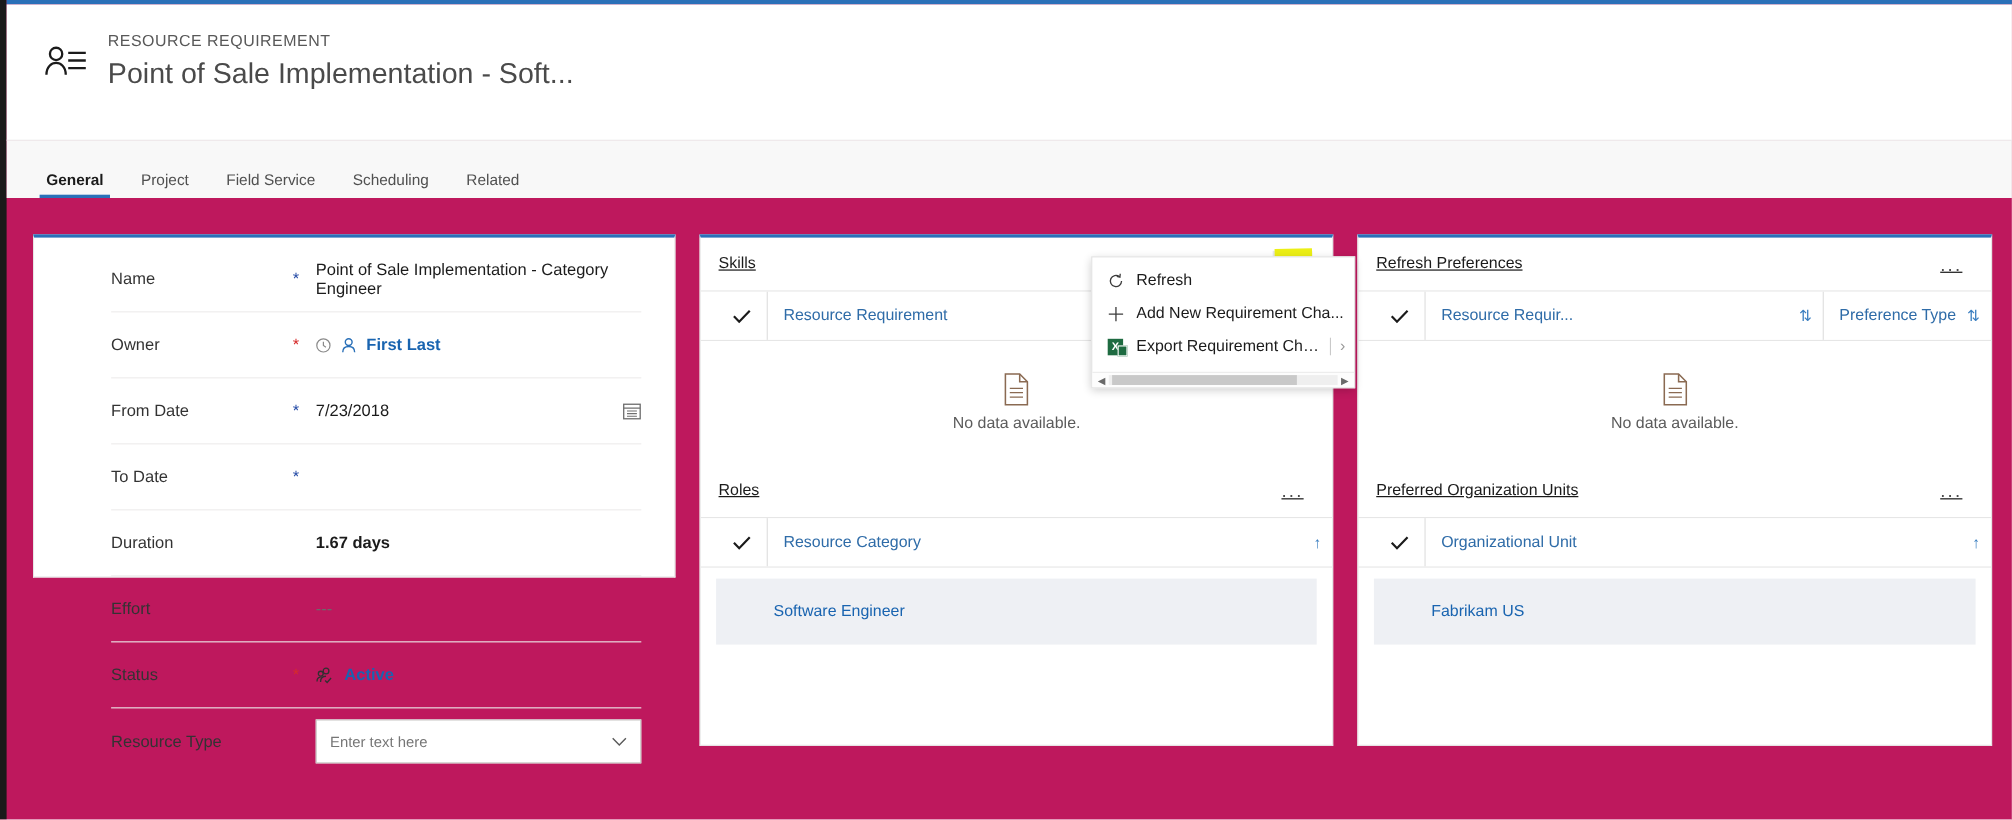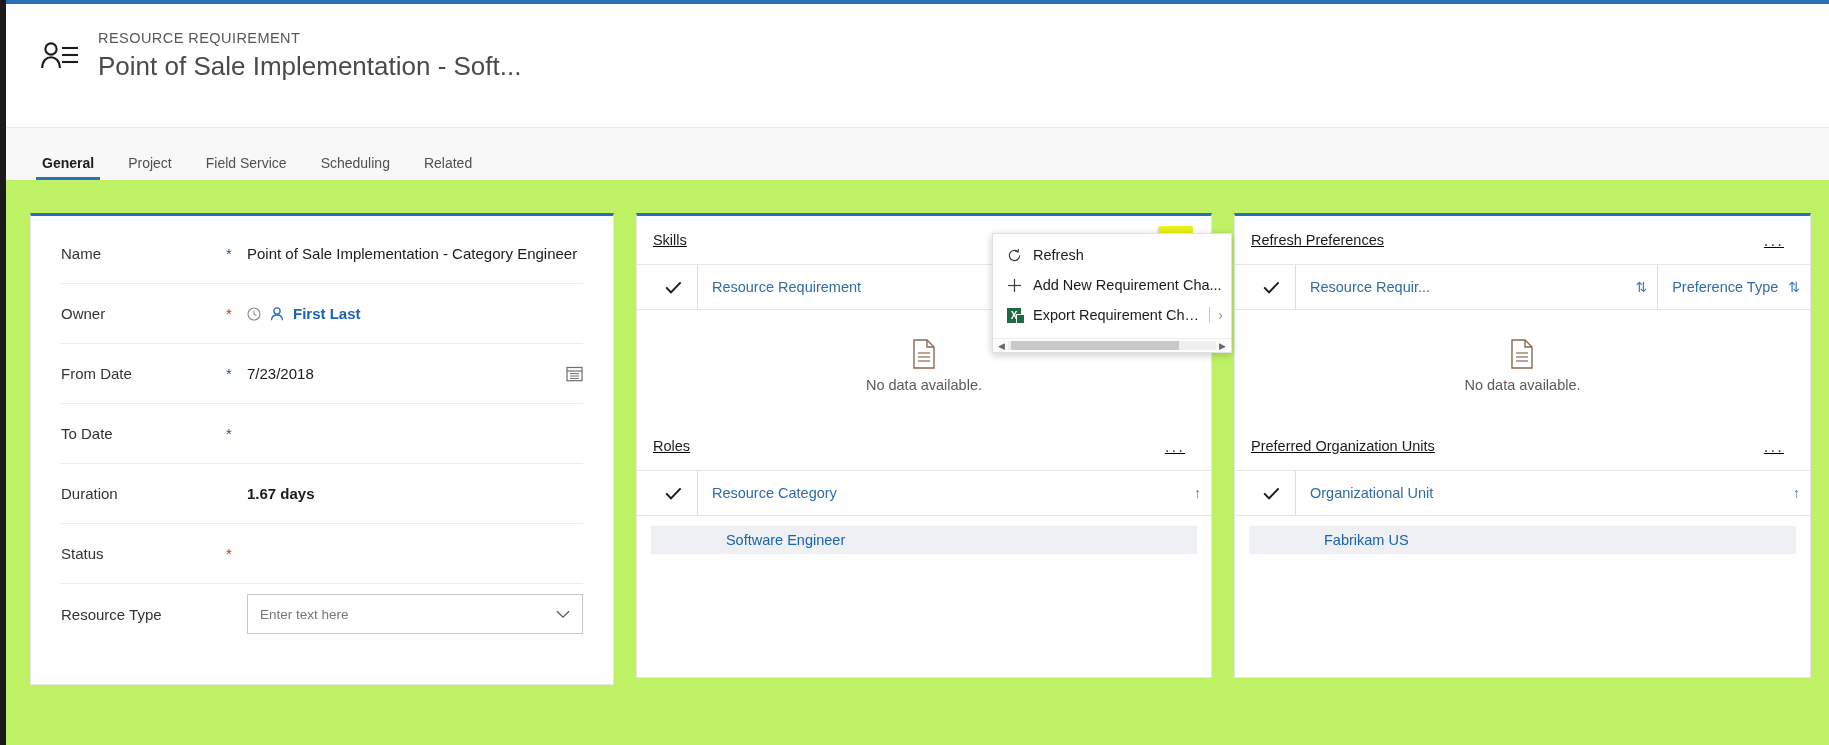--- a/index.html
+++ b/index.html
@@ -5,21 +5,21 @@
   * { box-sizing: border-box; margin: 0; padding: 0; }
   html, body {
     width: 1829px; height: 745px;
     font-family: "Liberation Sans", sans-serif;
     background: #ffffff;
     overflow: hidden;
   }
   .app {
     position: relative;
     width: 1829px; height: 745px;
-    background: #bef264;
+    background: #be185d;
     border-left: 6px solid #1a1a1a;
   }
   .topbar-accent {
     position: absolute; left: 0; top: 0;
     width: 1829px; height: 4px;
     background: #2a70b8;
   }
 
   
   .header {
@@ -69,21 +69,21 @@
     position: absolute; left: 0; top: 213px;
     width: 1829px; height: 490px;
     display: flex; gap: 22px; padding: 0 24px;
   }
   .card {
     background: #ffffff;
     border: 1px solid #e6e6e6;
     border-top: 3px solid #2a70b8;
     position: relative;
   }
-  .card.form-card { width: 590px; height: 472px; }
+  .card.form-card { width: 590px; height: 312px; padding-left: 40px; }
   .card.mid-card  { width: 582px; height: 465px; }
   .card.right-card{ width: 583px; height: 465px; }
 
   
   .form-rows { padding: 8px 0 0 0; }
   .frow {
     display: flex; align-items: center;
     height: 60px; margin: 0 30px;
     border-bottom: 1px solid #edecec;
   }
@@ -164,24 +164,24 @@
   .gh-sort { margin-left: auto; color: #3a7ec0; font-size: 14px; padding-left: 10px; }
 
   .empty-state {
     height: 112px;
     display: flex; flex-direction: column;
     align-items: center; justify-content: center; gap: 8px;
   }
   .empty-text { font-size: 14.5px; color: #5b5b5b; }
 
   .grid-row {
-    height: 28px; margin: 10px 14px 0 14px;
+    height: 60px; margin: 10px 14px 0 14px;
     background: #eef0f4;
     display: flex; align-items: center;
-    padding-left: 61px;
+    padding-left: 38px;
   }
   .grid-row .cell {
     font-size: 14.5px; color: #1964b0; padding-left: 14px;
   }
 
   
   .ctx-menu {
     position: absolute; left: 986px; top: 233px;
     width: 240px; background: #ffffff;
     border: 1px solid #e1e1e1;
@@ -311,24 +311,41 @@
           <div class="flabel">To Date</div>
           <div class="freq blue">*</div>
         </div>
 
         <div class="frow">
           <div class="flabel">Duration</div>
           <div class="freq"></div>
           <div class="fvalue bold">1.67 days</div>
         </div>
 
+        <div class="frow">
+          <div class="flabel">Effort</div>
+          <div class="freq"></div>
+          <div class="fvalue muted">---</div>
+        </div>
 
         <div class="frow">
           <div class="flabel">Status</div>
           <div class="freq red">*</div>
+          <div class="fvalue">
+            <span class="status-icon">
+              <svg width="18" height="16" viewBox="0 0 18 16">
+                <circle cx="9.4" cy="4" r="2.6" fill="none" stroke="currentColor" stroke-width="1.2"></circle>
+                <path d="M4.4 14 C4.4 10.4 6.8 8.8 9.4 8.8" fill="none" stroke="currentColor" stroke-width="1.2"></path>
+                <circle cx="4.6" cy="6.4" r="2.2" fill="none" stroke="currentColor" stroke-width="1.2"></circle>
+                <path d="M1.2 13.6 C1.2 10.8 2.8 9.6 4.6 9.6" fill="none" stroke="currentColor" stroke-width="1.2"></path>
+                <path d="M8.6 12.6 L10.4 14.4 L14 10.4" fill="none" stroke="currentColor" stroke-width="1.2"></path>
+              </svg>
+            </span>
+            <span class="flink">Active</span>
+          </div>
         </div>
 
         <div class="frow">
           <div class="flabel">Resource Type</div>
           <div class="freq"></div>
           <div class="textfield">
             <span class="ph">Enter text here</span>
             <span class="chev">
               <svg width="14" height="9" viewBox="0 0 14 9">
                 <path d="M1 1.2 L7 7.2 L13 1.2" fill="none" stroke="currentColor" stroke-width="1.3"></path>

